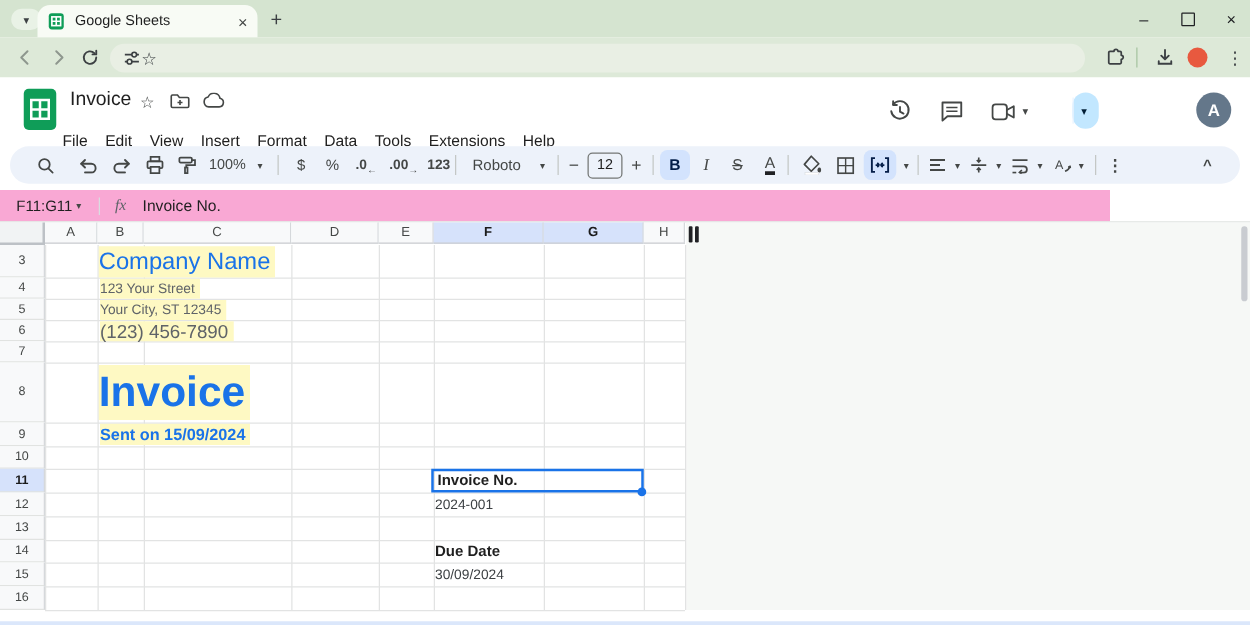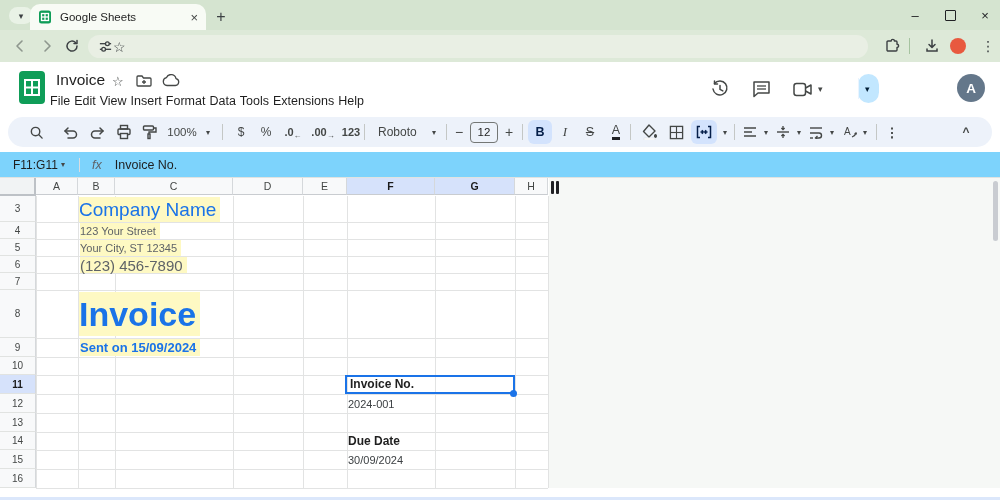--- a/index.html
+++ b/index.html
@@ -26,21 +26,21 @@
   .urlpill{left:88px;top:35px;width:780px;height:23px;border-radius:12px;background:#e9efe4;
            display:flex;align-items:center;padding:0 10px;box-sizing:border-box}
   .urltext{font-size:12.5px;color:#1f1f1f;margin-left:9px;flex:1}
   .nav-divider{left:909px;top:38px;width:1px;height:16px;background:#a6c3a0}
   .avatar-browser{left:950px;top:38px;width:16px;height:16px;border-radius:50%;background:#e8593f}
 
   
   .appbar{left:0;top:62px;width:1000px;height:55px;background:#fff}
   .doc-title{left:56px;top:71px;font-size:15.5px;color:#1f1f1f}
   .title-ic{top:74px;color:#444746}
-  .menubar{left:48px;top:91px;height:20px;display:flex;}
+  .menubar{left:48px;top:103px;height:20px;display:flex;gap:10px;}
   .menu-item{font-size:12.5px;color:#1f1f1f;padding:1px 2px;line-height:18px}
   .appic{top:76px;width:26px;height:26px;display:flex;align-items:center;justify-content:center}
   .share{left:858px;top:74px;height:29px;border-radius:15px;background:#c2e7ff;display:flex;align-items:center}
   .share-main{display:flex;align-items:center;gap:7px;padding:0 12px 0 14px;height:100%}
   .share-label{font-size:13px;color:#001d35;font-weight:500}
   .share-div{width:1px;height:21px;background:#e9f4ff}
   .share-caret{padding:0 9px 0 6px;color:#001d35;font-size:9px}
   .avatar-app{left:957px;top:74px;width:28px;height:28px;border-radius:50%;background:#64778a;
               display:flex;align-items:center;justify-content:center;color:#fff;font-size:13.5px;font-weight:700}
 
@@ -50,24 +50,24 @@
   .tb-sep{position:absolute;top:7px;width:1px;height:16px;background:#c4c7c5}
   .tb-txt{font-size:11.5px;color:#444746}
   .caret{font-size:8px;color:#444746}
   .active-toggle{background:#d3e3fd;border-radius:6px;height:24px;top:3px;color:#041e49}
   .fontsize-box{width:26px;height:19px;border:1px solid #747775;border-radius:4px;display:flex;
                 align-items:center;justify-content:center;font-size:11.5px;color:#1f1f1f;background:#edf2fa}
   .deci{font-size:11px;font-weight:700;letter-spacing:0}
   .deci-arrow{font-size:8px;margin-top:7px}
 
   
-  .fbar{left:0;top:152px;width:1000px;height:25px;background:#7dd3fc;display:flex;align-items:center}
+  .fbar{left:0;top:152px;width:888px;height:25px;background:#f9a8d4;display:flex;align-items:center}
   .fbar-line{left:0;top:177px;width:1000px;height:1px;background:#e0e3e1}
   .namebox{font-size:12px;color:#1f1f1f;margin-left:13px;width:50px}
-  .fx{font-style:italic;font-family:Liberation Sans, sans-serif;font-size:12.5px;color:#5f6368}
+  .fx{font-style:italic;font-family:Liberation Serif, serif;font-size:12.5px;color:#5f6368}
   .fcontent{font-size:12.5px;color:#1f1f1f;margin-left:13px}
 
   
   .chcell{position:absolute;top:178px;height:17px;background:#f8f9fa;border-bottom:1px solid #c9ccd0;
           border-right:1px solid #d5d8db;box-sizing:border-box;display:flex;align-items:center;
           justify-content:center;font-size:10.5px;color:#444746}
   .chcell.sel{background:#d6e2fb;color:#1b1b1b;font-weight:700}
   .corner{left:0;top:178px;width:36px;height:18px;background:#f1f3f4;border-right:2px solid #bdc1c6;
           border-bottom:2px solid #bdc1c6;box-sizing:border-box}
   .rhcell{position:absolute;left:0;width:36px;background:#f8f9fa;border-bottom:1px solid #e1e3e1;

